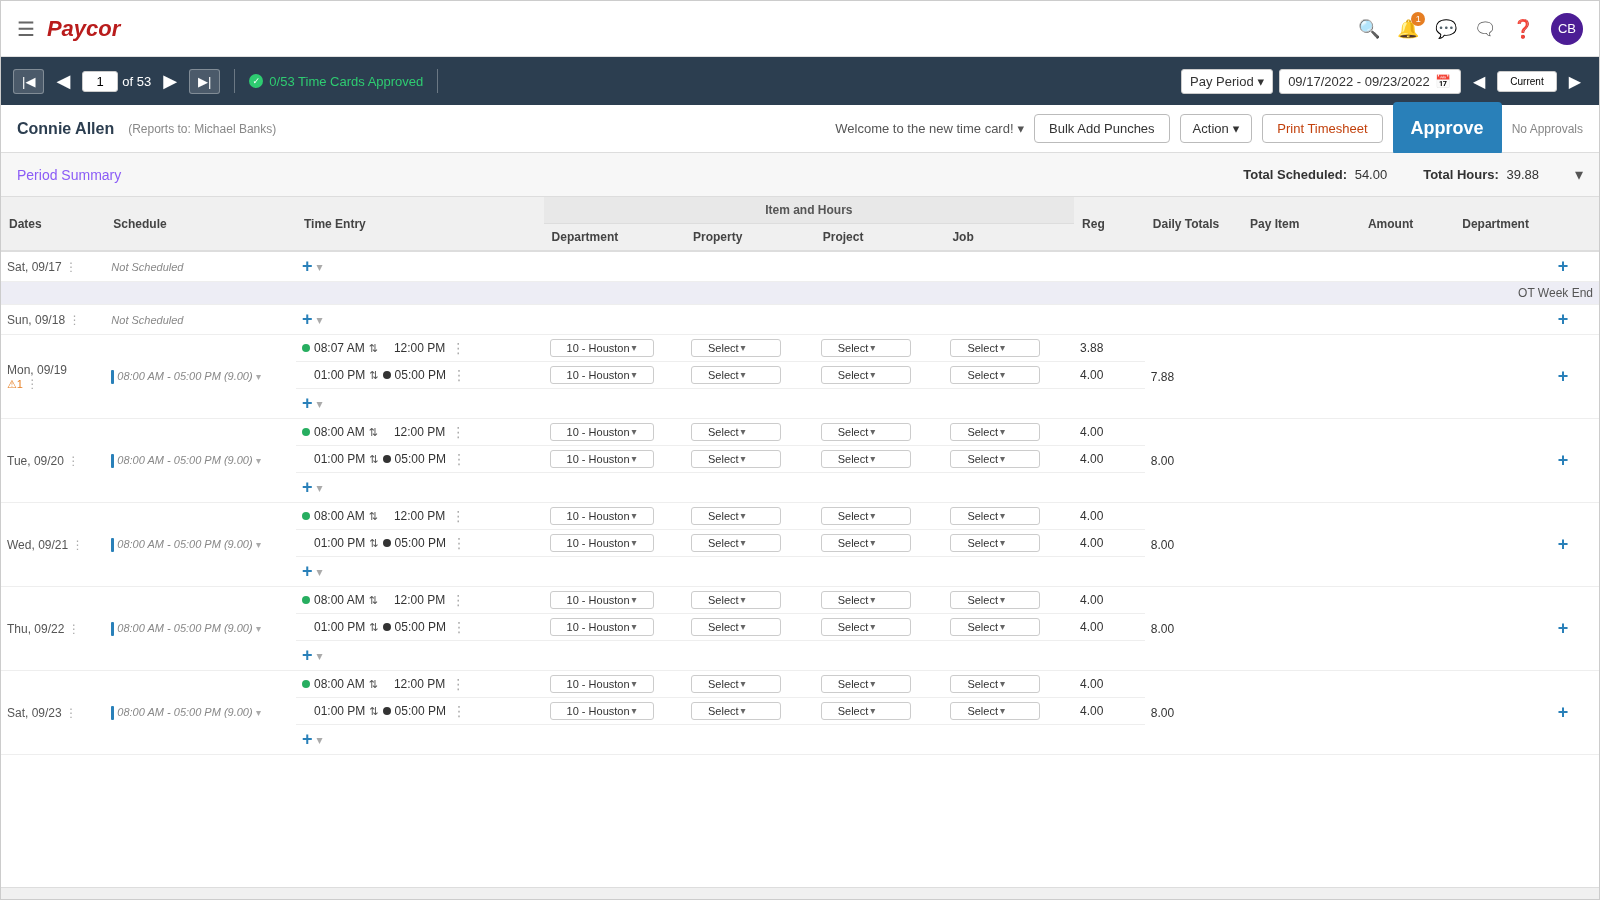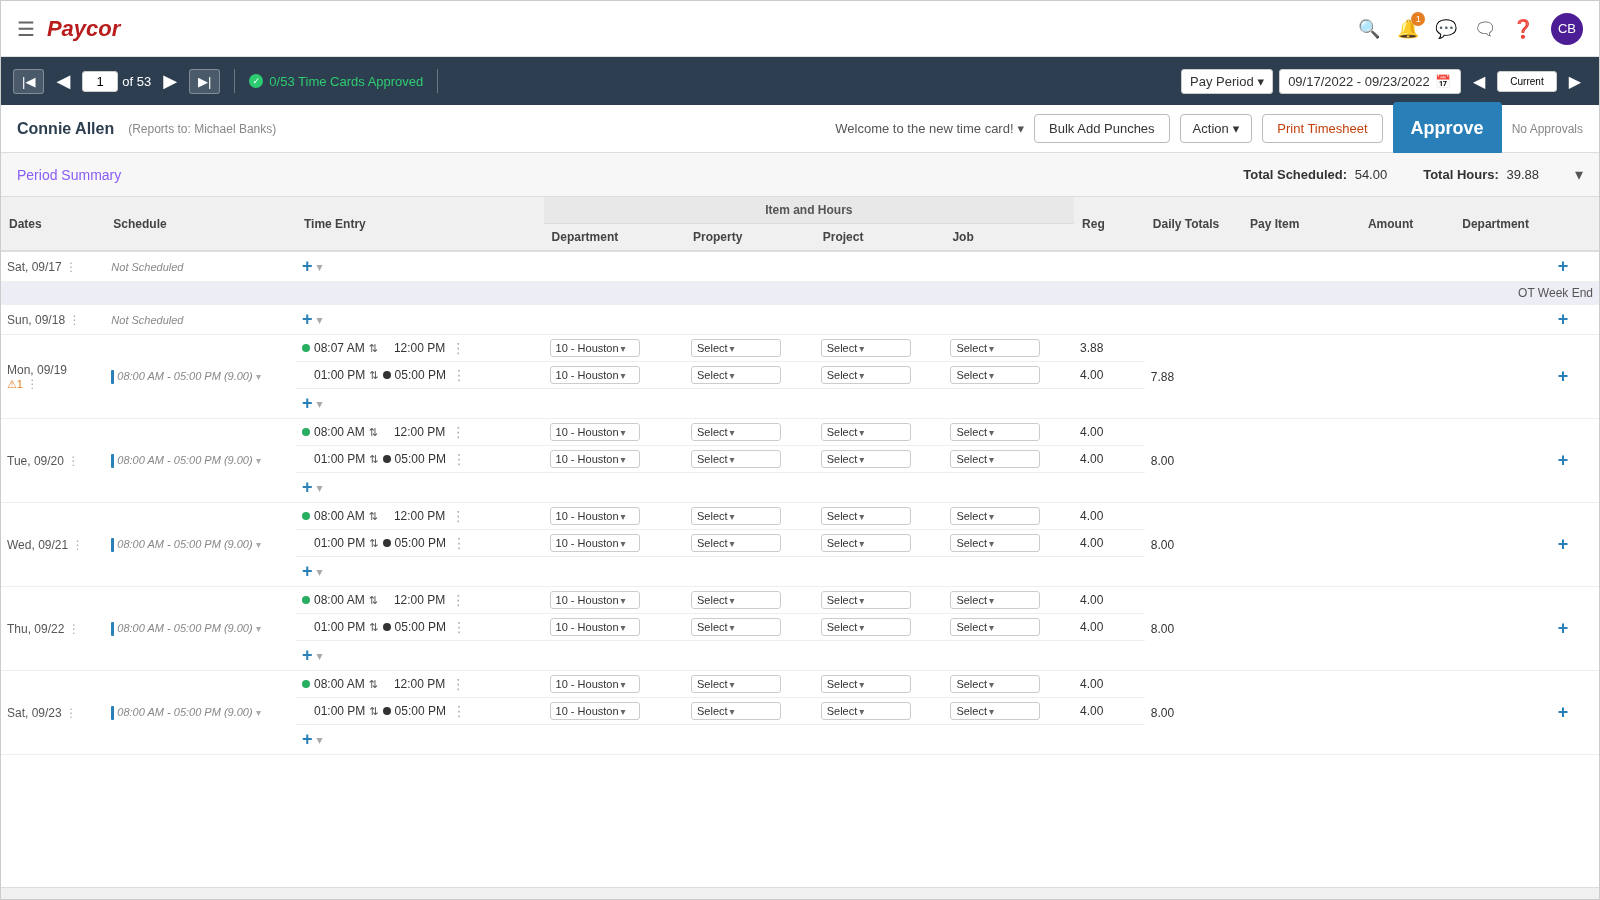--- a/index.html
+++ b/index.html
@@ -55,21 +55,21 @@
     .col-group-header { text-align: center; background: #e8e8e8; border-bottom: 1px solid #ddd; font-weight: 600; color: #555; }
     td { border-bottom: 1px solid #eee; padding: 4px 6px; vertical-align: middle; white-space: nowrap; }
     .date-cell { color: #555; font-size: 12px; font-weight: 500; }
     .schedule-cell { color: #888; font-style: italic; font-size: 11px; }
     .time-entry-cell { display: flex; align-items: center; gap: 4px; }
     .dot-green { width: 8px; height: 8px; border-radius: 50%; background: #27ae60; display: inline-block; flex-shrink: 0; }
     .dot-black { width: 8px; height: 8px; border-radius: 50%; background: #333; display: inline-block; flex-shrink: 0; }
     .arrows-icon { color: #555; font-size: 11px; }
     .time-text { font-size: 12px; color: #333; }
     .three-dots { color: #aaa; cursor: pointer; font-size: 14px; padding: 0 2px; }
-    .select-dropdown { border: 1px solid #ccc; border-radius: 3px; padding: 2px 5px; font-size: 11px; color: #333; background: #fff; cursor: pointer; display: inline-flex; align-items: flex-end; gap: 2px; min-width: 90px; }
+    .select-dropdown { border: 1px solid #ccc; border-radius: 3px; padding: 2px 16px; font-size: 11px; color: #333; background: #fff; cursor: pointer; display: inline-flex; align-items: flex-start; gap: 2px; min-width: 90px; }
     .select-dropdown .arrow { color: #666; font-size: 10px; }
     .reg-cell { color: #333; font-size: 12px; }
     .daily-total { text-align: right; font-size: 12px; color: #333; font-weight: 500; }
     .add-btn { background: none; border: none; color: #2980b9; font-size: 18px; cursor: pointer; font-weight: bold; }
     .add-row { display: flex; align-items: center; gap: 4px; }
     .ot-week-end { background: #e8e8f0; text-align: right; color: #555; font-size: 12px; font-weight: 400; }
     .row-menu { color: #aaa; cursor: pointer; font-size: 12px; }
     .warning-icon { color: #e67e22; font-size: 11px; }
     .ot-row td { background: #ededf5; }
 

